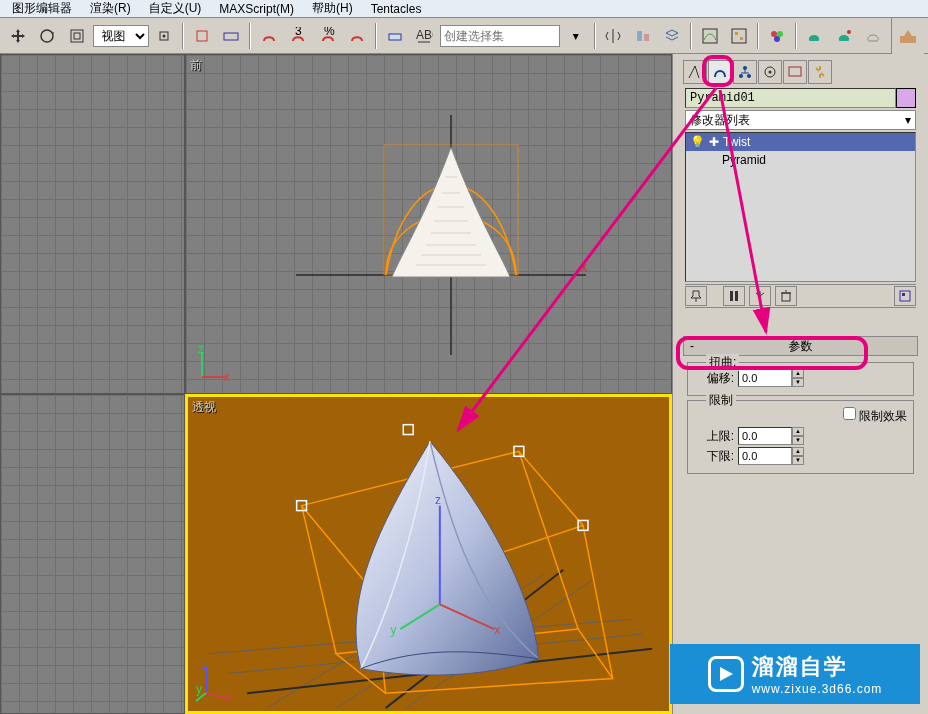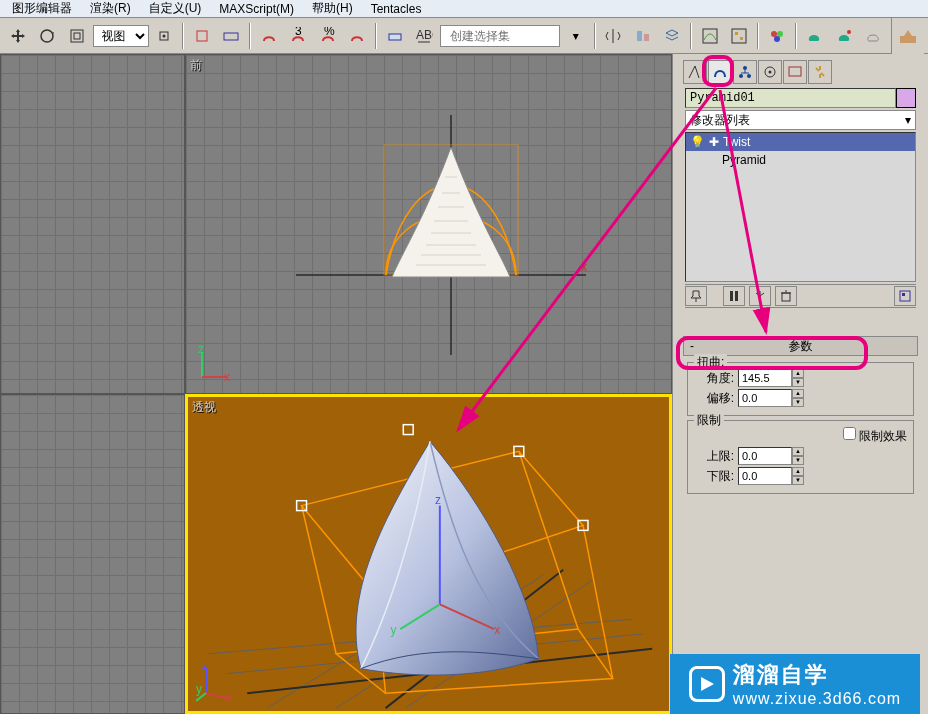--- a/index.html
+++ b/index.html
@@ -5,21 +5,21 @@
 * { margin: 0; padding: 0; box-sizing: border-box; font-family: "Microsoft YaHei", SimSun, Arial, sans-serif; font-size: 12px; }
 body { background: #c0c0c0; width: 928px; height: 714px; overflow: hidden; position: relative; }
 
 .menubar { height: 18px; background: #e6edf5; border-bottom: 1px solid #888; display: flex; align-items: center; padding-left: 4px; gap: 2px; }
 .menubar span { padding: 1px 8px; cursor: pointer; }
 
 .toolbar { height: 36px; background: #d4d0c8; border-bottom: 1px solid #888; display: flex; align-items: center; padding: 2px 4px; gap: 2px; }
 .tool-btn { width: 28px; height: 28px; background: #d4d0c8; border: 1px solid #d4d0c8; display: inline-flex; align-items: center; justify-content: center; cursor: pointer; border-radius: 2px; }
 .tool-sep { width: 2px; height: 26px; border-left: 1px solid #888; border-right: 1px solid #fff; margin: 0 2px; }
 .tool-combo { height: 22px; background: #fff; border: 1px solid #888; padding: 1px 4px; min-width: 56px; }
-.selset { height: 22px; background: #fff; border: 1px solid #888; padding: 1px 9px; width: 120px; }
+.selset { height: 22px; background: #fff; border: 1px solid #888; padding: 1px 3px; width: 120px; }
 .right-toolbar { height: 36px; background: #d4d0c8; border-left: 1px solid #888; display: flex; align-items: center; padding: 2px; gap: 1px; }
 
 .main { display: flex; height: 660px; }
 .viewports { width: 672px; display: grid; grid-template-columns: 185px 487px; grid-template-rows: 340px 320px; background: #7a7a7a; gap: 0; position: relative;}
 .vp { position: relative; border: 1px solid #555; background: #808080; background-image: linear-gradient(#6f6f6f 1px, transparent 1px), linear-gradient(90deg, #6f6f6f 1px, transparent 1px); background-size: 18px 18px; overflow: hidden; }
 .vp.active { border: 3px solid #ffe400; }
 .vp-label { position: absolute; top: 2px; left: 4px; color: #d0d0d0; font-size: 12px; text-shadow: 1px 1px #000; z-index: 5; }
 .axis-tripod { position: absolute; bottom: 8px; left: 8px; width: 40px; height: 40px; }
 
 .sidepanel { width: 256px; background: #d4d0c8; border-left: 1px solid #888; position: relative; padding: 2px; }
@@ -33,38 +33,38 @@
 .mod-stack { margin: 2px 10px; height: 150px; background: #d8d8d8; border: 1px inset #888; }
 .mod-item { padding: 2px 4px; display: flex; align-items: center; gap: 4px; }
 .mod-item.sel { background: #5468b0; color: #fff; }
 .stack-bar { margin: 2px 10px; height: 24px; display: flex; align-items: center; gap: 4px; border-top: 1px solid #888; border-bottom: 1px solid #888; padding: 2px 0; }
 .stack-btn { width: 22px; height: 20px; background: #d4d0c8; border: 1px solid #888; display: inline-flex; align-items: center; justify-content: center; }
 
 .rollout-area { margin: 6px 8px 0 8px; background: #d4d0c8; }
 .rollout-header { height: 20px; background: #c8c4bc; border: 1px solid #888; display: flex; align-items: center; justify-content: center; position: relative; margin-bottom: 6px; }
 .rollout-header .minus { position: absolute; left: 6px; }
 .fieldset { border: 1px solid #888; margin: 4px; padding: 4px 6px 6px 6px; position: relative; }
-.fieldset .legend { position: absolute; top: -9px; left: 6px; background: #d4d0c8; padding: 0 3px; }
+.fieldset .legend { position: absolute; top: -9px; left: 18px; background: #d4d0c8; padding: 0 3px; }
 .param-row { display: flex; align-items: center; gap: 4px; margin: 2px 0; }
 .param-row label { width: 40px; text-align: right; }
 .spinner { display: flex; height: 18px; }
 .spinner input { width: 54px; height: 18px; border: 1px inset #888; background: #fff; padding: 0 3px; font-size: 11px; }
 .spinner .spins { width: 12px; display: flex; flex-direction: column; }
 .spinner .spins div { flex: 1; background: #d4d0c8; border: 1px solid #888; font-size: 6px; line-height: 6px; text-align: center; }
 .radio-row { display: flex; gap: 10px; padding: 2px 4px; }
 
 .hl-tab { position: absolute; border: 4px solid #e6007e; border-radius: 10px; pointer-events: none; z-index: 50; }
 .hl-rollout { position: absolute; border: 4px solid #e6007e; border-radius: 12px; pointer-events: none; z-index: 50; }
 .arrow-line { position: absolute; z-index: 49; pointer-events: none; }
 
-.watermark { position: absolute; right: 8px; bottom: 0; width: 250px; height: 60px; background: #1b8fd6; display: flex; align-items: center; justify-content: center; gap: 8px; color: #fff; z-index: 60; }
+.watermark { position: absolute; right: 8px; bottom: 10px; width: 250px; height: 60px; background: #1b8fd6; display: flex; align-items: center; justify-content: center; gap: 8px; color: #fff; z-index: 60; }
 .watermark .play { width: 36px; height: 36px; border: 3px solid #fff; border-radius: 8px; display: flex; align-items: center; justify-content: center; }
 .watermark .txt { display: flex; flex-direction: column; align-items: flex-start; }
 .watermark .t1 { font-size: 22px; font-weight: bold; letter-spacing: 2px; }
-.watermark .t2 { font-size: 16px; letter-spacing: 1px; }
+.watermark .t2 { font-size: 12px; letter-spacing: 1px; }
 
 .persp-content { position: absolute; inset: 0; }
 </style>
 </head>
 <body>
 
 <div class="menubar">
   <span>图形编辑器</span>
   <span>渲染(R)</span>
   <span>自定义(U)</span>
@@ -407,30 +407,20 @@
 
     <div class="rollout-area">
       <div class="rollout-header">
         <span class="minus">-</span>
         <span>参数</span>
       </div>
 
       <div class="fieldset">
         <div class="legend">扭曲:</div>
         <div class="param-row">
-          <label>角度:</label>
-          <div class="spinner">
-            <input value="145.5" style="">
-            <div class="spins">
-                <div>▲</div>
-                <div>▼</div>
-              </div>
-          </div>
-        </div>
-        <div class="param-row">
           <label>偏移:</label>
           <div class="spinner">
             <input value="0.0" style="">
             <div class="spins">
                 <div>▲</div>
                 <div>▼</div>
               </div>
           </div>
         </div>
       </div>

